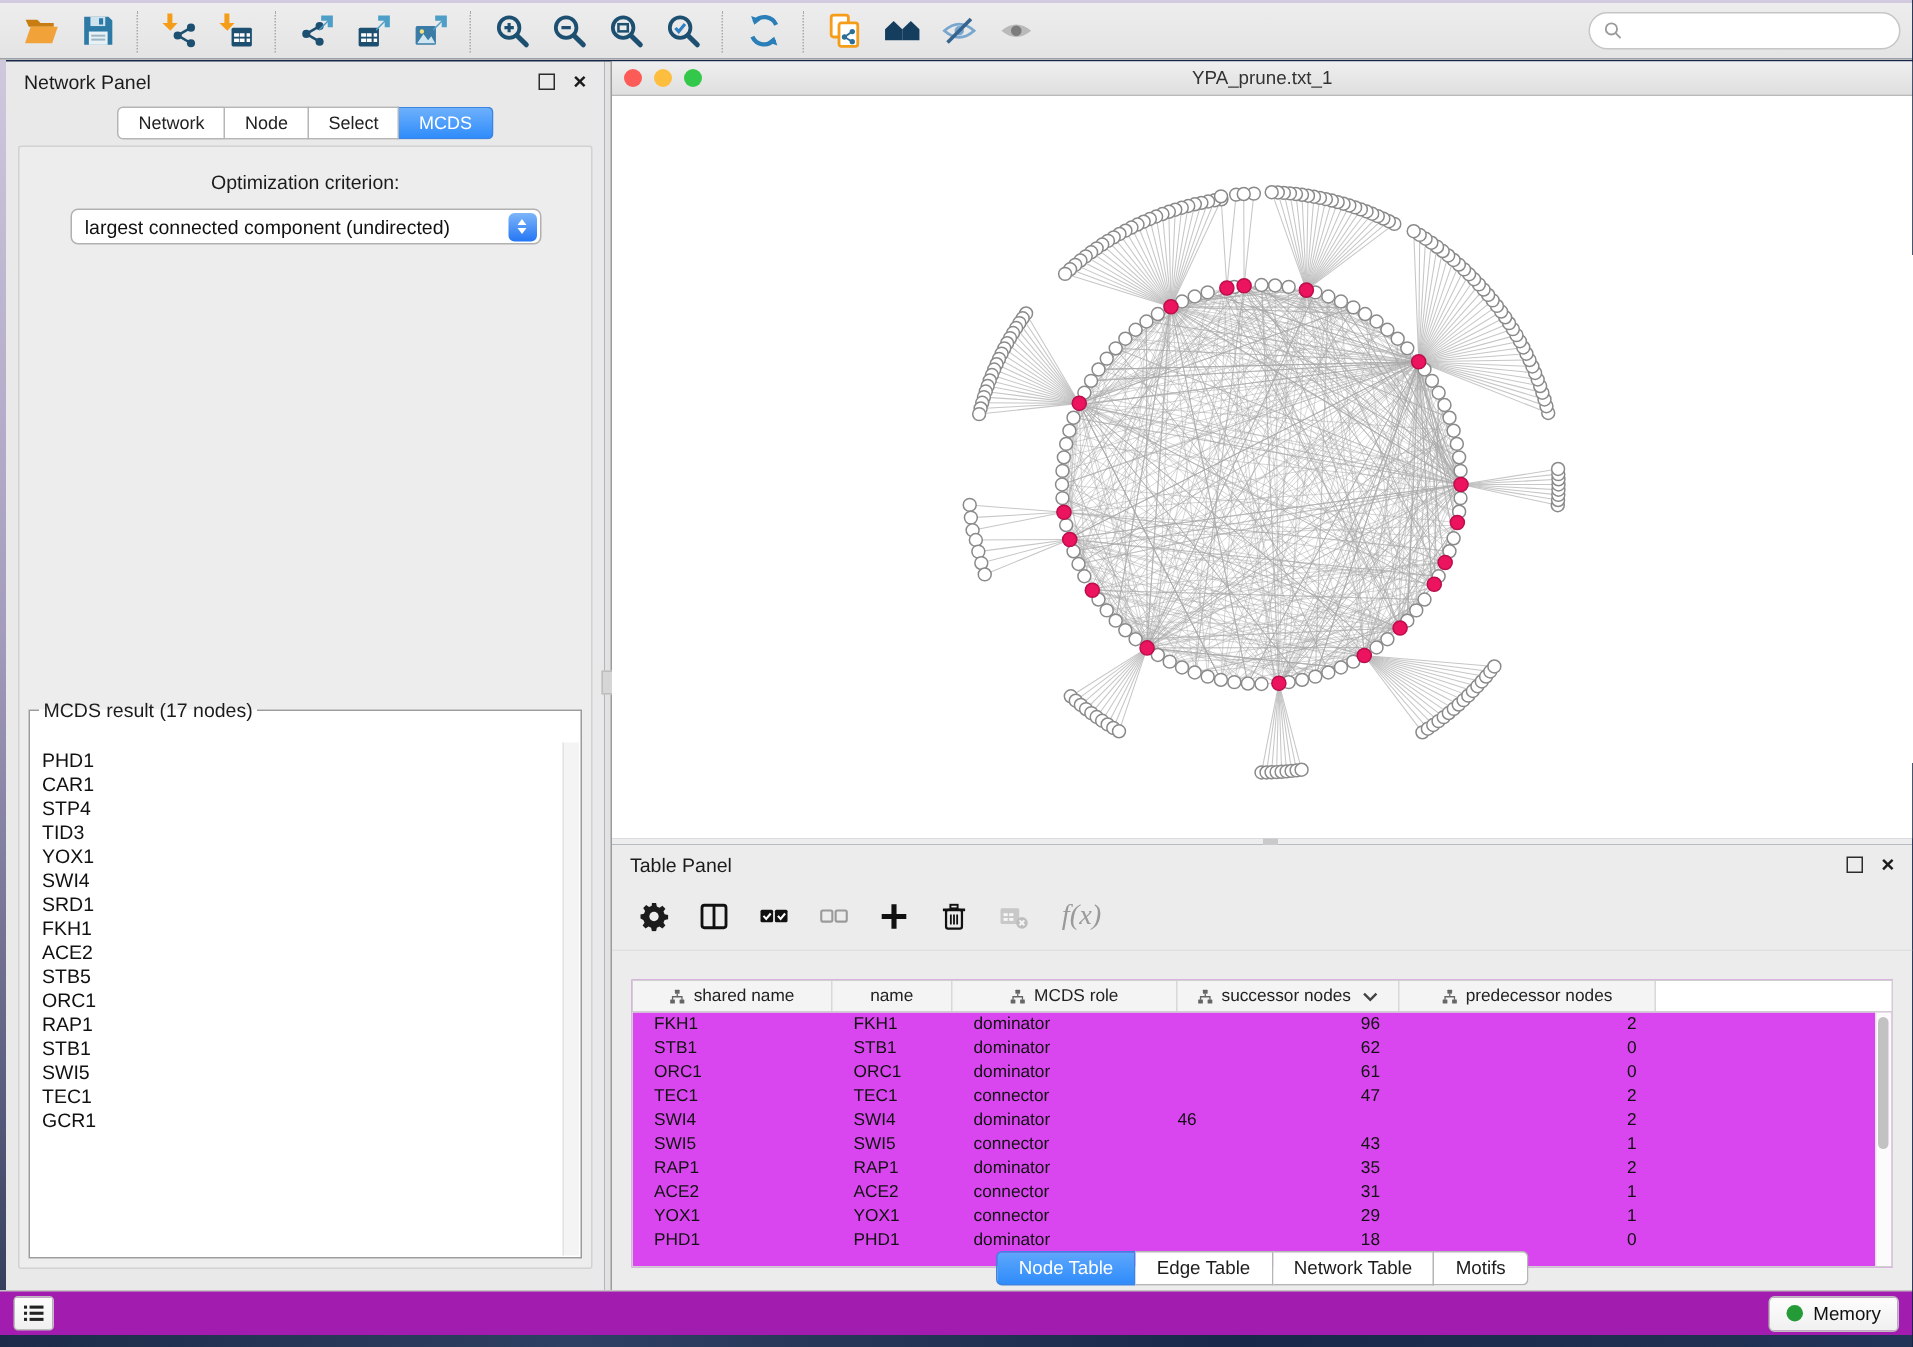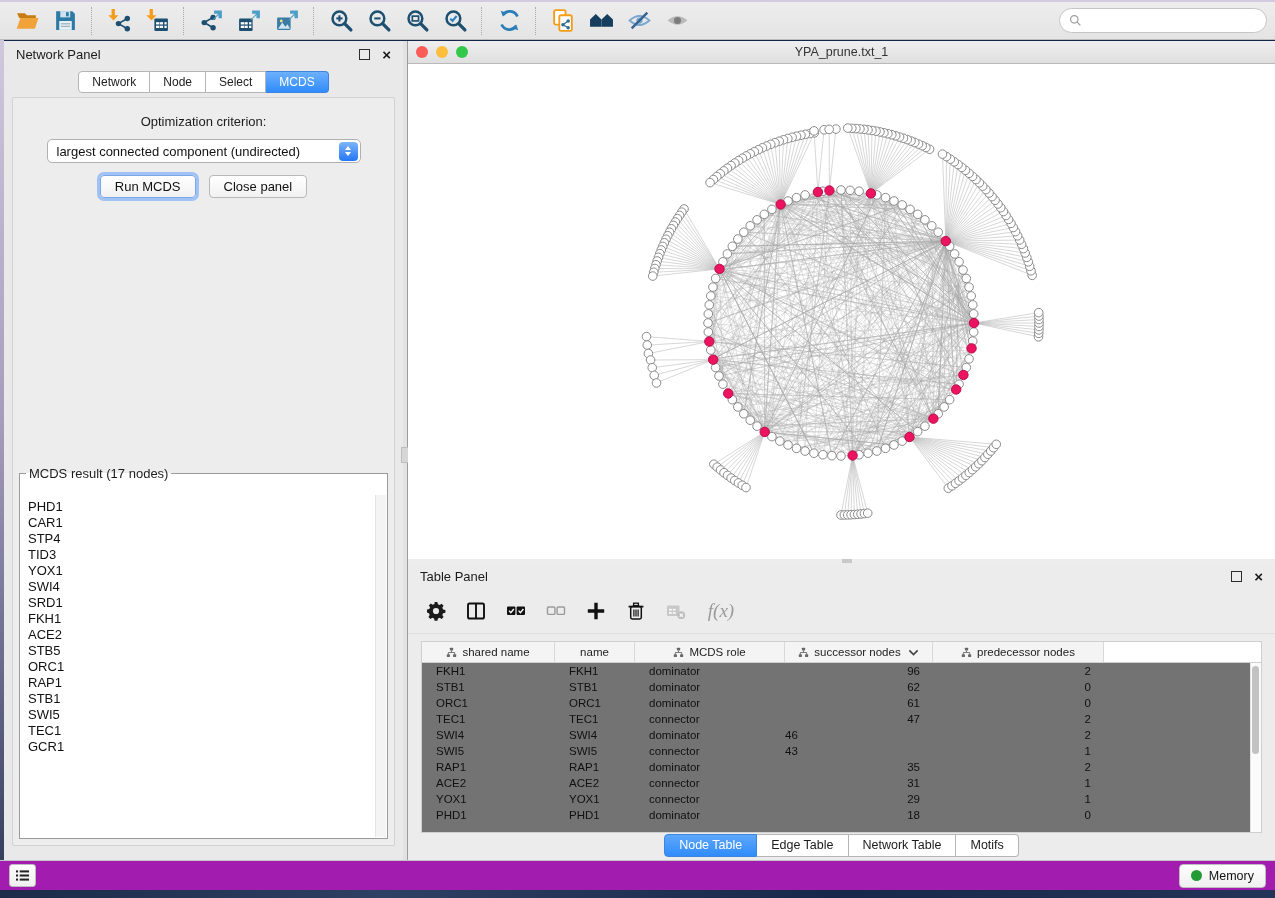--- a/index.html
+++ b/index.html
@@ -68,21 +68,21 @@
   .tl{width:12px;height:12px;border-radius:50%;margin-right:8px;flex:none;}
   .net-title{position:absolute;left:0;right:0;text-align:center;font-size:12.5px;color:#333;}
   .net-canvas{position:absolute;left:0;right:0;top:23px;bottom:0;background:#fff;overflow:hidden;}
 
   
   .table-panel{position:absolute;left:408px;right:0;top:563px;bottom:38px;background:#ececec;}
   .tp-tools{height:44px;display:flex;align-items:center;padding:0 0 0 14px;gap:12px;border-bottom:1px solid #e0e0e0;}
   .tp-tool{width:28px;height:28px;display:flex;align-items:center;justify-content:center;background:none;border:none;padding:0;}
   .tp-tool svg{width:20px;height:20px;}
   .fx-label{font-family:"Liberation Serif","DejaVu Serif",serif;font-style:italic;font-size:19px;color:#9a9a9a;}
-  .ntable{position:absolute;left:13px;right:13px;top:78px;height:190px;background:#737373;border:1px solid #cfcfcf;}
+  .ntable{position:absolute;left:13px;right:13px;top:90px;height:190px;background:#d946ef;border:1px solid #cfcfcf;}
   .t-header{display:flex;height:20px;background:#f4f4f4;border-bottom:1px solid #cfcfcf;}
   .t-hcell{display:flex;align-items:center;justify-content:center;gap:5px;font-size:11.5px;color:#222;
     border-right:1px solid #d8d8d8;box-sizing:border-box;overflow:hidden;}
   .t-hcell svg{width:11px;height:11px;flex:none;}
   .t-hcell .sort{margin-left:2px;}
   .t-body{position:absolute;left:0;right:10px;top:21px;bottom:0;overflow:hidden;}
   .t-row{display:flex;height:16px;align-items:center;}
   .t-cell{font-size:11.5px;color:#111;box-sizing:border-box;overflow:hidden;white-space:nowrap;}
   .t-scroll{position:absolute;right:0;top:21px;bottom:0;width:10px;background:#fbfbfb;border-left:1px solid #e3e3e3;}
   .t-thumb{position:absolute;left:1px;width:7px;top:3px;height:88px;background:#c2c2c2;border-radius:4px;}
@@ -295,24 +295,20 @@
         <div class="seg sel">MCDS</div>
       </div>
     <div class="cp-content">
       <div class="opt-label">Optimization criterion:</div>
       <div class="mac-select">
         <span>largest connected component (undirected)</span>
         <span class="stepper">
             <span class="tri-up"></span>
             <span class="tri-dn"></span>
           </span>
-      </div>
-      <div class="btn-row">
-        <button class="mac-btn focused">Run MCDS</button>
-        <button class="mac-btn">Close panel</button>
       </div>
       <fieldset class="mcds-box">
         <legend>MCDS result (17 nodes)</legend>
         <div class="mcds-list" id="mcds-list">
             <div>PHD1</div>
             <div>CAR1</div>
             <div>STP4</div>
             <div>TID3</div>
             <div>YOX1</div>
             <div>SWI4</div>
@@ -1536,21 +1532,21 @@
             <div class="t-cell" style="width: 133px; text-align: left; padding: 0px 0px 0px 14px;">SWI4</div>
             <div class="t-cell" style="width: 80px; text-align: left; padding: 0px 0px 0px 14px;">SWI4</div>
             <div class="t-cell" style="width: 150px; text-align: left; padding: 0px 0px 0px 14px;">dominator</div>
             <div class="t-cell" style="width: 148px; text-align: left; padding: 0px 13px 0px 0px;">46</div>
             <div class="t-cell" style="width: 171px; text-align: right; padding: 0px 13px 0px 0px;">2</div>
           </div>
           <div class="t-row">
             <div class="t-cell" style="width: 133px; text-align: left; padding: 0px 0px 0px 14px;">SWI5</div>
             <div class="t-cell" style="width: 80px; text-align: left; padding: 0px 0px 0px 14px;">SWI5</div>
             <div class="t-cell" style="width: 150px; text-align: left; padding: 0px 0px 0px 14px;">connector</div>
-            <div class="t-cell" style="width: 148px; text-align: left; padding: 0px 13px 0px 0px;">43</div>
+            <div class="t-cell" style="width: 148px; text-align: right; padding: 0px 13px 0px 0px;">43</div>
             <div class="t-cell" style="width: 171px; text-align: right; padding: 0px 13px 0px 0px;">1</div>
           </div>
           <div class="t-row">
             <div class="t-cell" style="width: 133px; text-align: left; padding: 0px 0px 0px 14px;">RAP1</div>
             <div class="t-cell" style="width: 80px; text-align: left; padding: 0px 0px 0px 14px;">RAP1</div>
             <div class="t-cell" style="width: 150px; text-align: left; padding: 0px 0px 0px 14px;">dominator</div>
             <div class="t-cell" style="width: 148px; text-align: right; padding: 0px 13px 0px 0px;">35</div>
             <div class="t-cell" style="width: 171px; text-align: right; padding: 0px 13px 0px 0px;">2</div>
           </div>
           <div class="t-row">

